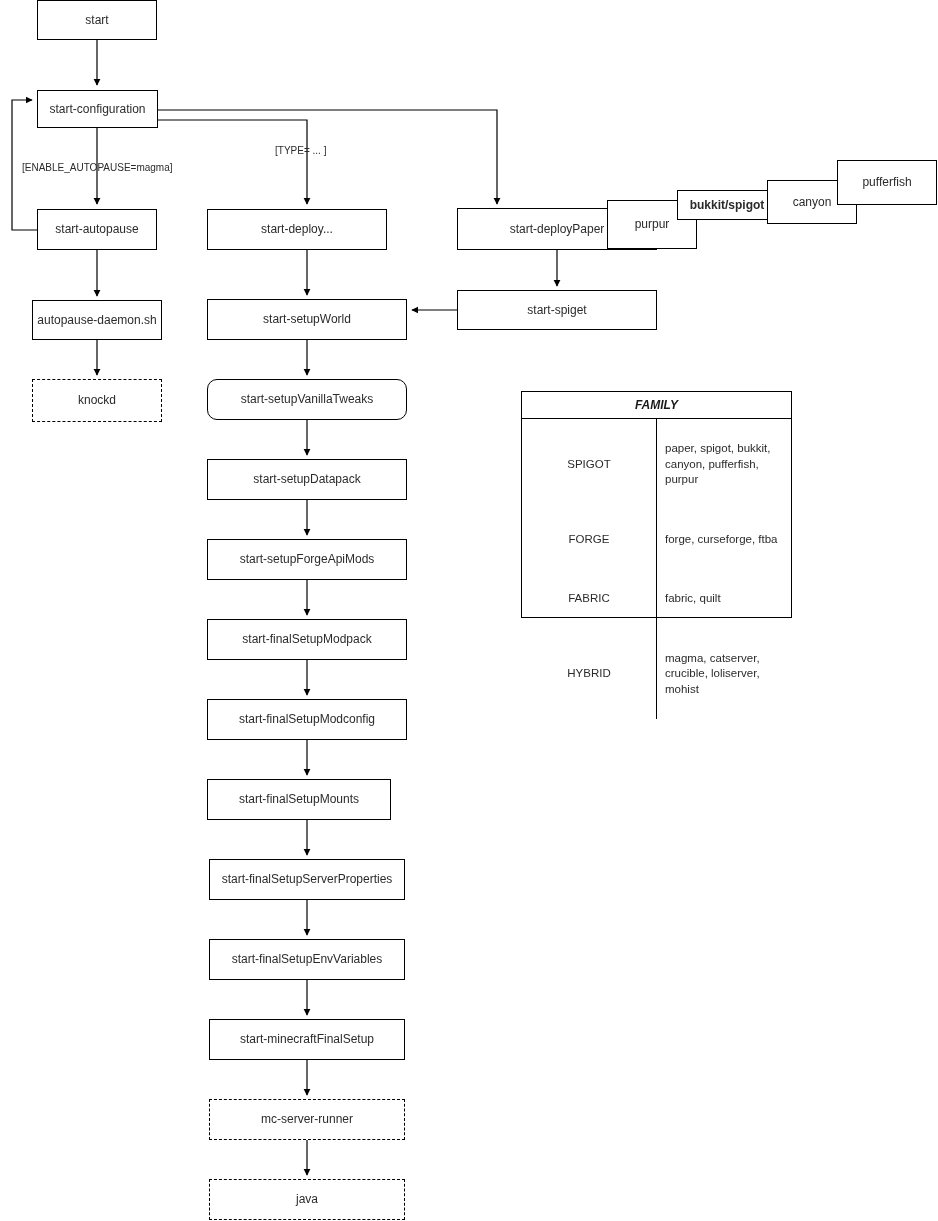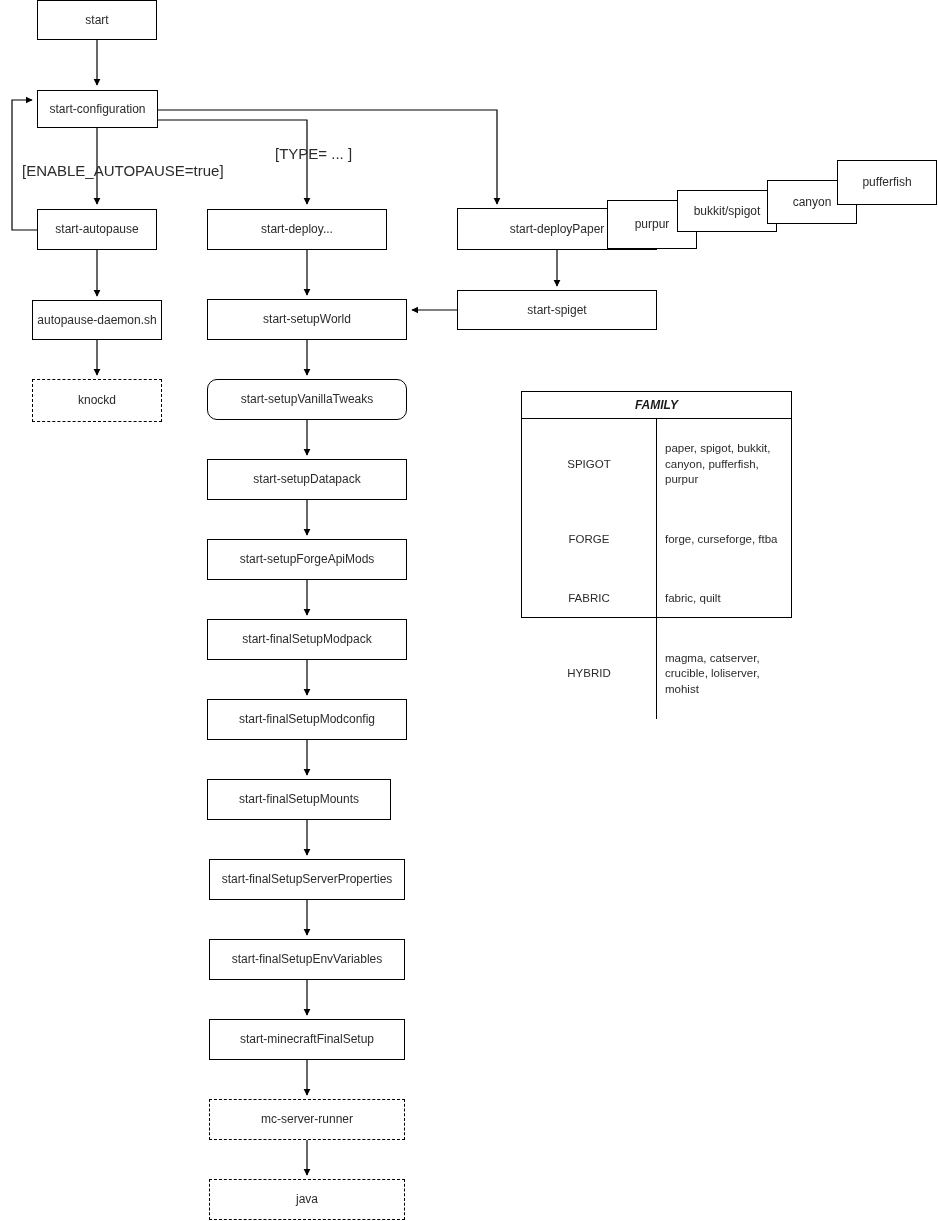--- a/index.html
+++ b/index.html
@@ -35,21 +35,21 @@
     font-size: 12px;
     color: #2b2b2b;
     line-height: 1.25;
     z-index: 5;
   }
   .node.dashed {
     border: 1px dashed #000000;
   }
   .edge-label {
     position: absolute;
-    font-size: 15px;
+    font-size: 10px;
     color: #2b2b2b;
     white-space: nowrap;
     z-index: 6;
   }
   
   .legend {
     position: absolute;
     box-sizing: border-box;
     border: 1px solid #000000;
     background: #ffffff;
@@ -147,21 +147,21 @@
   </div>
 
   <div class="node" style="left:32px; top:300px; width:130px; height:40px;">
     <span>autopause-daemon.sh</span>
   </div>
 
   <div class="node dashed" style="left:32px; top:379px; width:130px; height:43px;">
     <span>knockd</span>
   </div>
 
-  <div class="edge-label" style="left:22px; top:162px;">[ENABLE_AUTOPAUSE=true]</div>
+  <div class="edge-label" style="left:22px; top:162px;">[ENABLE_AUTOPAUSE=magma]</div>
 
   <div class="edge-label" style="left:275px; top:145px;">[TYPE= ... ]</div>
 
   <div class="node" style="left:207px; top:209px; width:180px; height:41px;">
     <span>start-deploy...</span>
   </div>
 
   <div class="node" style="left:207px; top:299px; width:200px; height:41px;">
     <span>start-setupWorld</span>
   </div>
@@ -211,21 +211,21 @@
   </div>
 
   <div class="node" style="left:457px; top:208px; width:200px; height:42px; z-index:5;">
     <span>start-deployPaper</span>
   </div>
 
   <div class="node" style="left:607px; top:200px; width:90px; height:49px; z-index:6;">
     <span>purpur</span>
   </div>
 
-  <div class="node" style="left:677px; top:190px; width:100px; height:42px; z-index:7;">
+  <div class="node" style="left:677px; top:190px; width:100px; height:30px; z-index:7;font-weight:bold;">
     <span>bukkit/spigot</span>
   </div>
 
   <div class="node" style="left:767px; top:180px; width:90px; height:44px; z-index:8;">
     <span>canyon</span>
   </div>
 
   <div class="node" style="left:837px; top:160px; width:100px; height:45px; z-index:9;">
     <span>pufferfish</span>
   </div>

